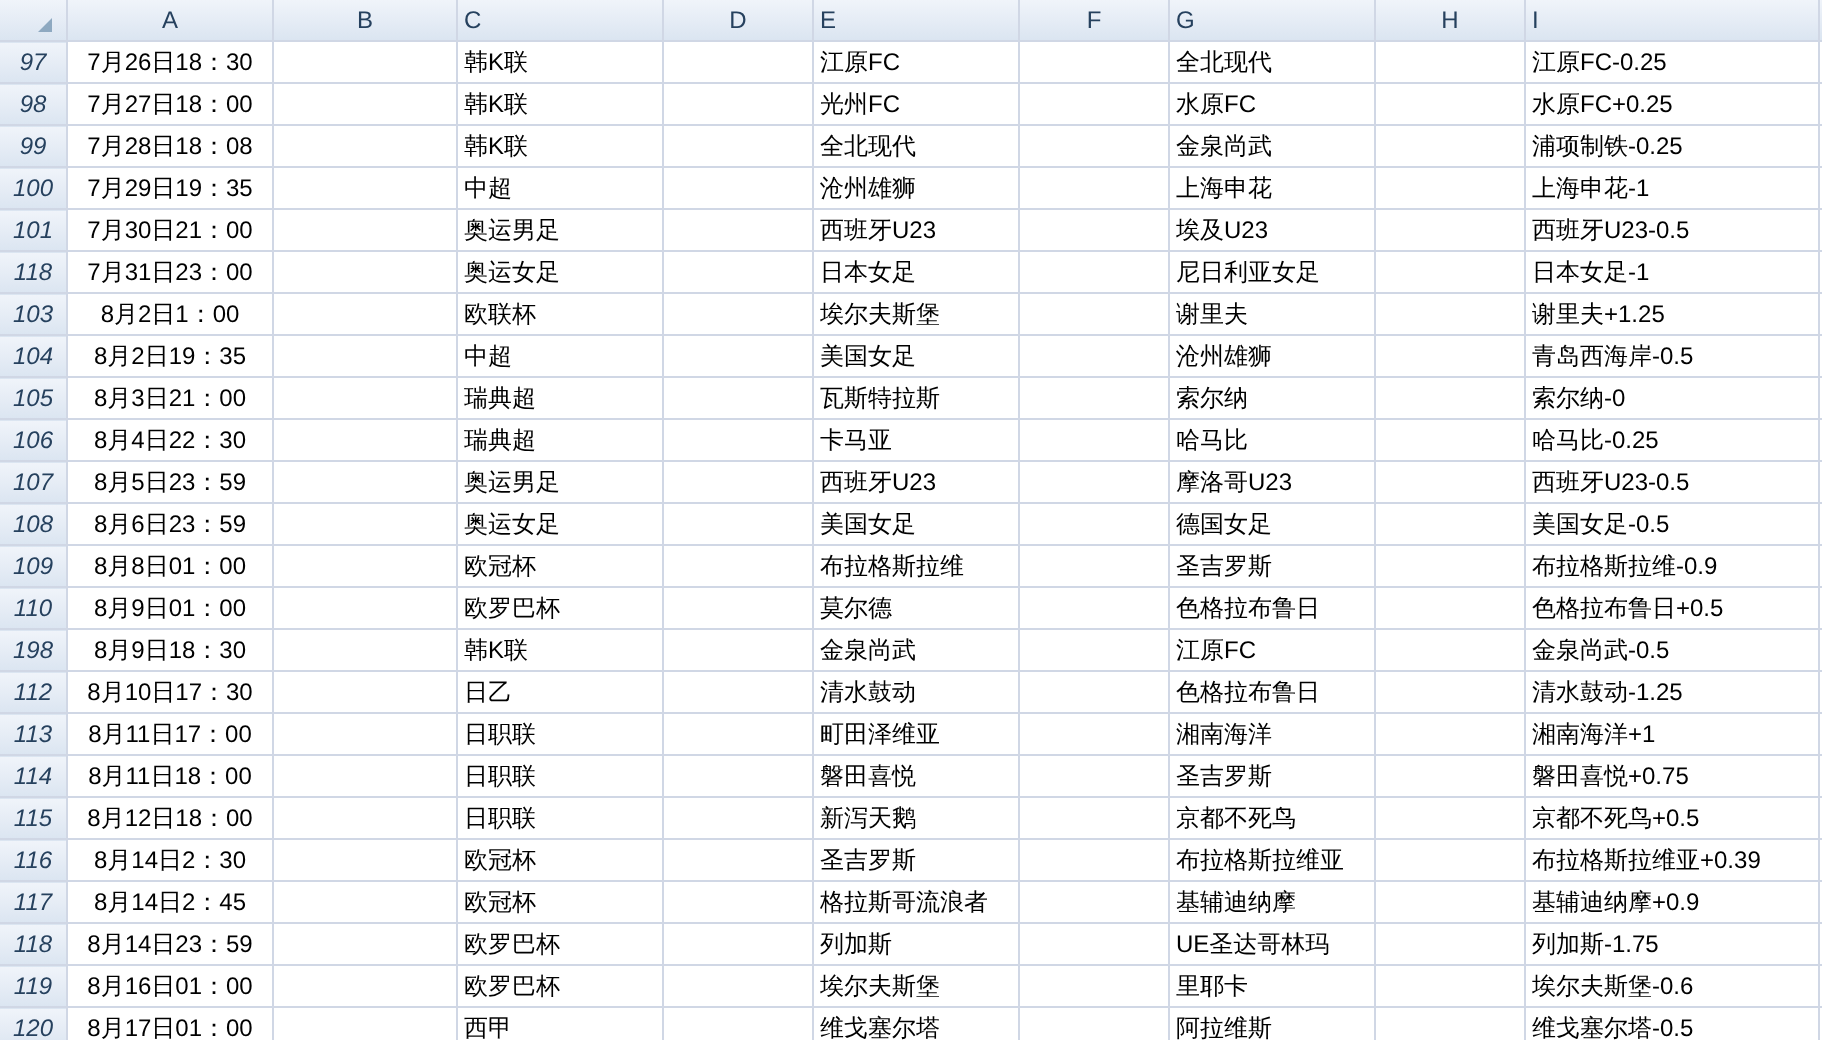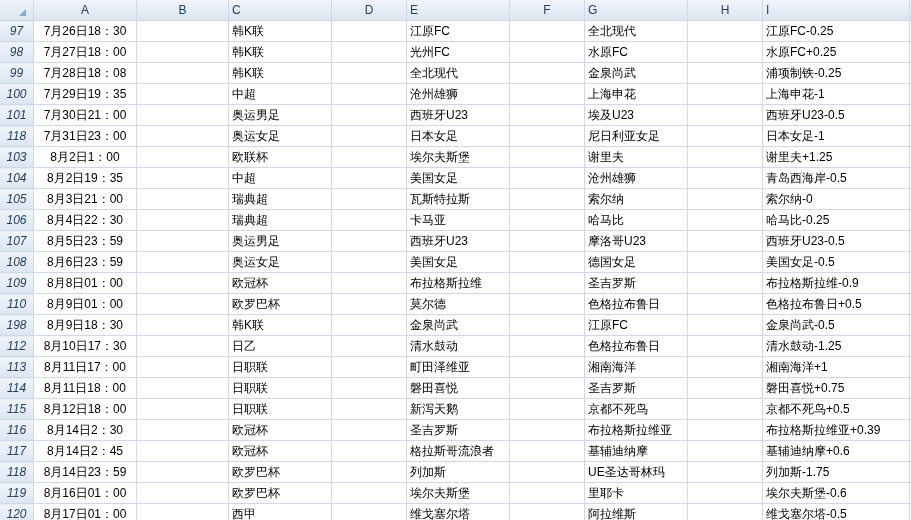--- a/index.html
+++ b/index.html
@@ -369,21 +369,21 @@
         <tr>
           <td class="rowhdr">117</td>
           <td class="cA">8月14日2：45</td>
           <td class="cB"></td>
           <td class="cC">欧冠杯</td>
           <td class="cD"></td>
           <td class="cE">格拉斯哥流浪者</td>
           <td class="cF"></td>
           <td class="cG">基辅迪纳摩</td>
           <td class="cH"></td>
-          <td class="cI">基辅迪纳摩+0.6</td>
+          <td class="cI">基辅迪纳摩+0.9</td>
           <td class="cJ" style="color: rgb(255, 0, 0);">红（0-2</td>
         </tr>
         <tr>
           <td class="rowhdr">118</td>
           <td class="cA">8月14日23：59</td>
           <td class="cB"></td>
           <td class="cC">欧罗巴杯</td>
           <td class="cD"></td>
           <td class="cE">列加斯</td>
           <td class="cF"></td>

